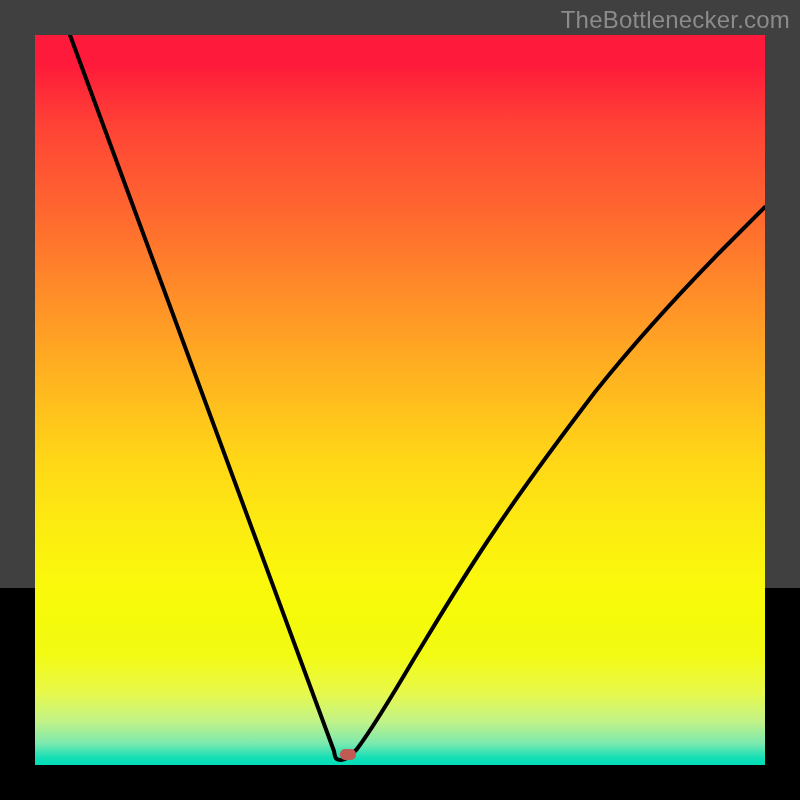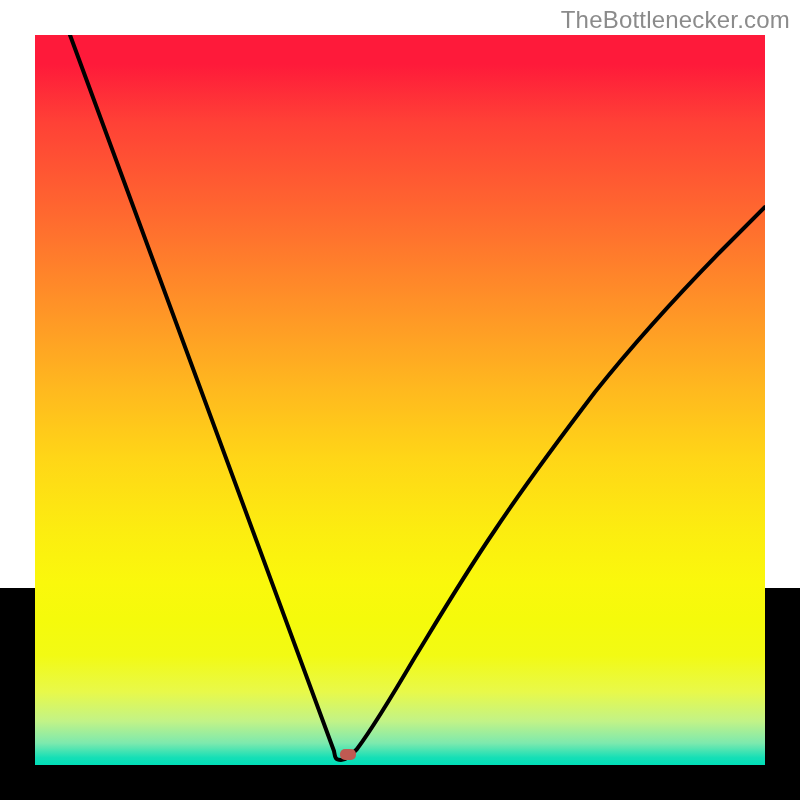--- a/index.html
+++ b/index.html
@@ -8,21 +8,21 @@
     width: 800px;
     height: 800px;
     overflow: hidden;
     font-family: Arial, Helvetica, sans-serif;
     background: #000;
   }
   .frame {
     position: relative;
     width: 800px;
     height: 588px;
-    background: #ffffff;
+    background: #404040;
   }
   .plot {
     position: absolute;
     left: 35px;
     top: 35px;
     width: 730px;
     height: 730px;
     background: linear-gradient(to bottom,
       #fe1a3a 0%,
       #fe1a3a 4%,

